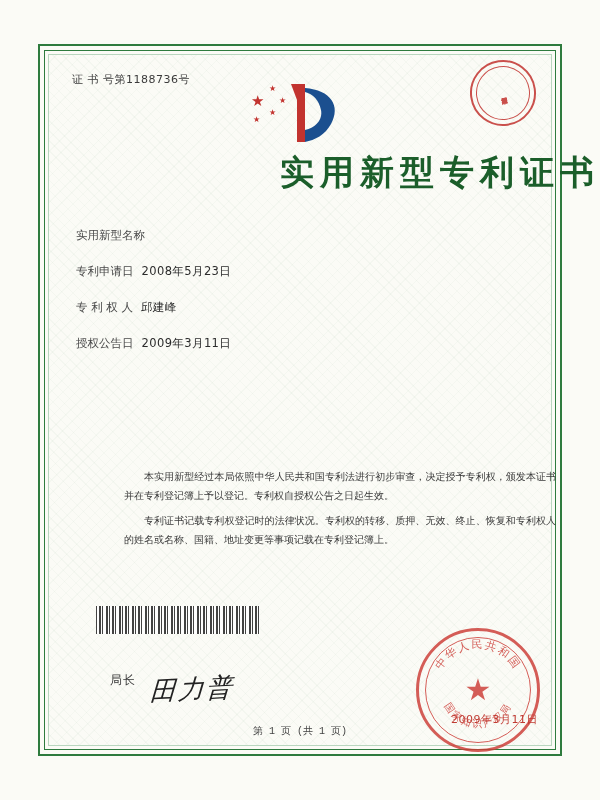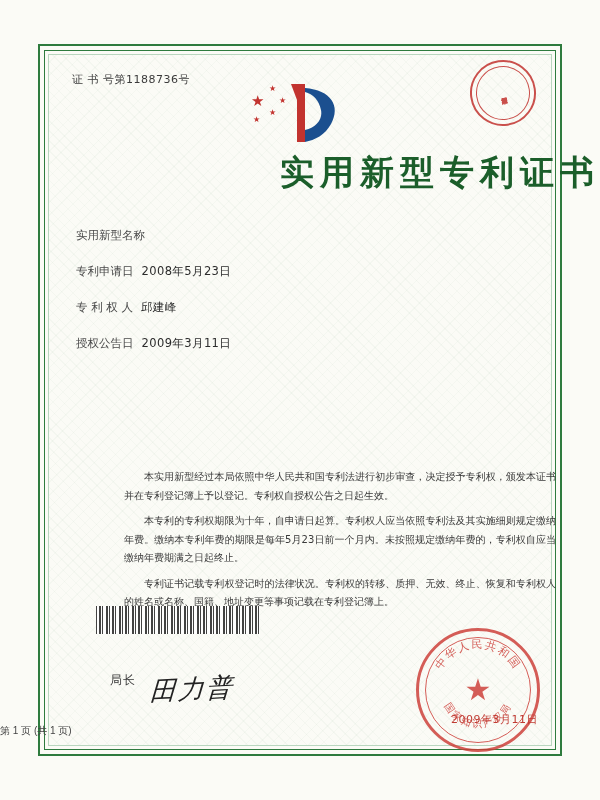--- a/index.html
+++ b/index.html
@@ -262,24 +262,24 @@
     color: #c03b33;
     letter-spacing: 0.5px;
     font-family: "DejaVu Sans", sans-serif;
   }
 
   
   .page-footer {
     position: absolute;
     left: 0; right: 0;
     bottom: 62px;
-    text-align: left;
+    text-align: center;
     font-size: 10px;
     color: #444;
-    font-family: Liberation Sans, sans-serif;
+    font-family: Liberation Mono, monospace;
   }
 </style>
 </head>
 <body>
 
 <div id="certificate">
   <div class="paper"></div>
 
   <div class="border-outer"></div>
   <div class="border-inner"></div>
@@ -321,21 +321,20 @@
       <span class="field-value">邱建峰</span>
     </div>
     <div class="field-row">
       <span class="field-label">授权公告日</span>
       <span class="field-value">2009年3月11日</span>
     </div>
   </div>
 
   <div class="body-text">
     <p>本实用新型经过本局依照中华人民共和国专利法进行初步审查，决定授予专利权，颁发本证书并在专利登记簿上予以登记。专利权自授权公告之日起生效。</p>
-    <p>本专利的专利权期限为十年，自申请日起算。专利权人应当依照专利法及其实施细则规定缴纳年费。缴纳本专利年费的期限是每年5月23日前一个月内。未按照规定缴纳年费的，专利权自应当缴纳年费期满之日起终止。</p>
     <p>专利证书记载专利权登记时的法律状况。专利权的转移、质押、无效、终止、恢复和专利权人的姓名或名称、国籍、地址变更等事项记载在专利登记簿上。</p>
   </div>
 
   <div class="barcode"></div>
 
   <div class="director">
     <span class="director-label">局长</span>
     <span class="director-sign">田力普</span>
   </div>
 

